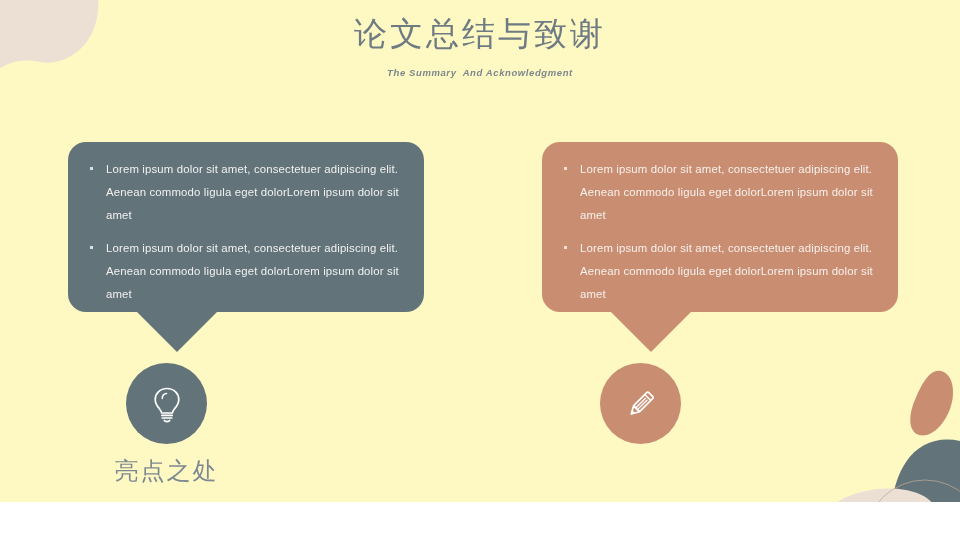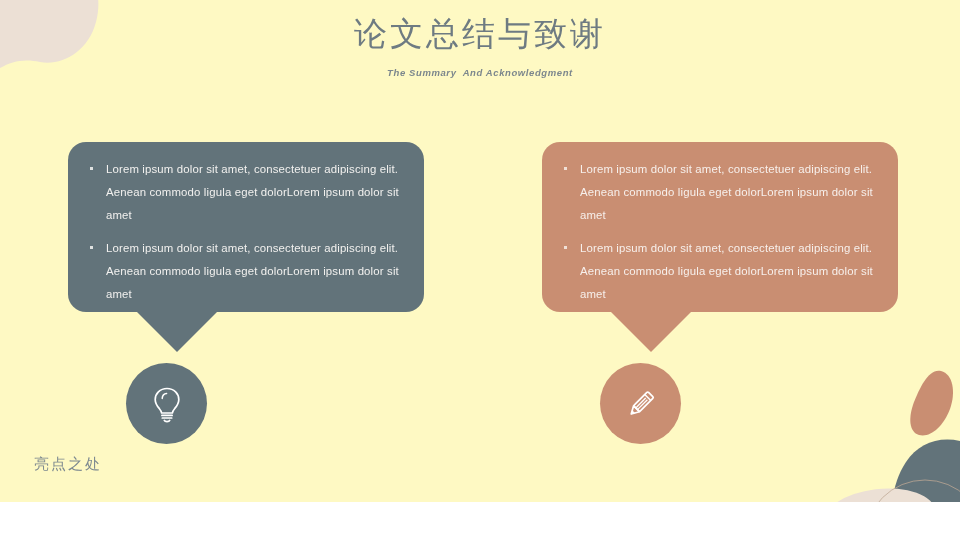--- a/index.html
+++ b/index.html
@@ -139,23 +139,23 @@
   }
   .icon-circle.slate { background: #62737a; }
   .icon-circle.clay  { background: #c98e72; }
 
   
   .caption {
     position: absolute;
     top: 455px;
     left: 0;
     width: 265px;
-    text-align: left;
+    text-align: center;
     font-family: "Liberation Serif", "DejaVu Serif", serif;
-    font-size: 15px;
+    font-size: 24px;
     letter-spacing: 2px;
     color: #7d8990;
     white-space: nowrap;
   }
 </style>
 </head>
 <body>
 
 <div id="slide">
 

